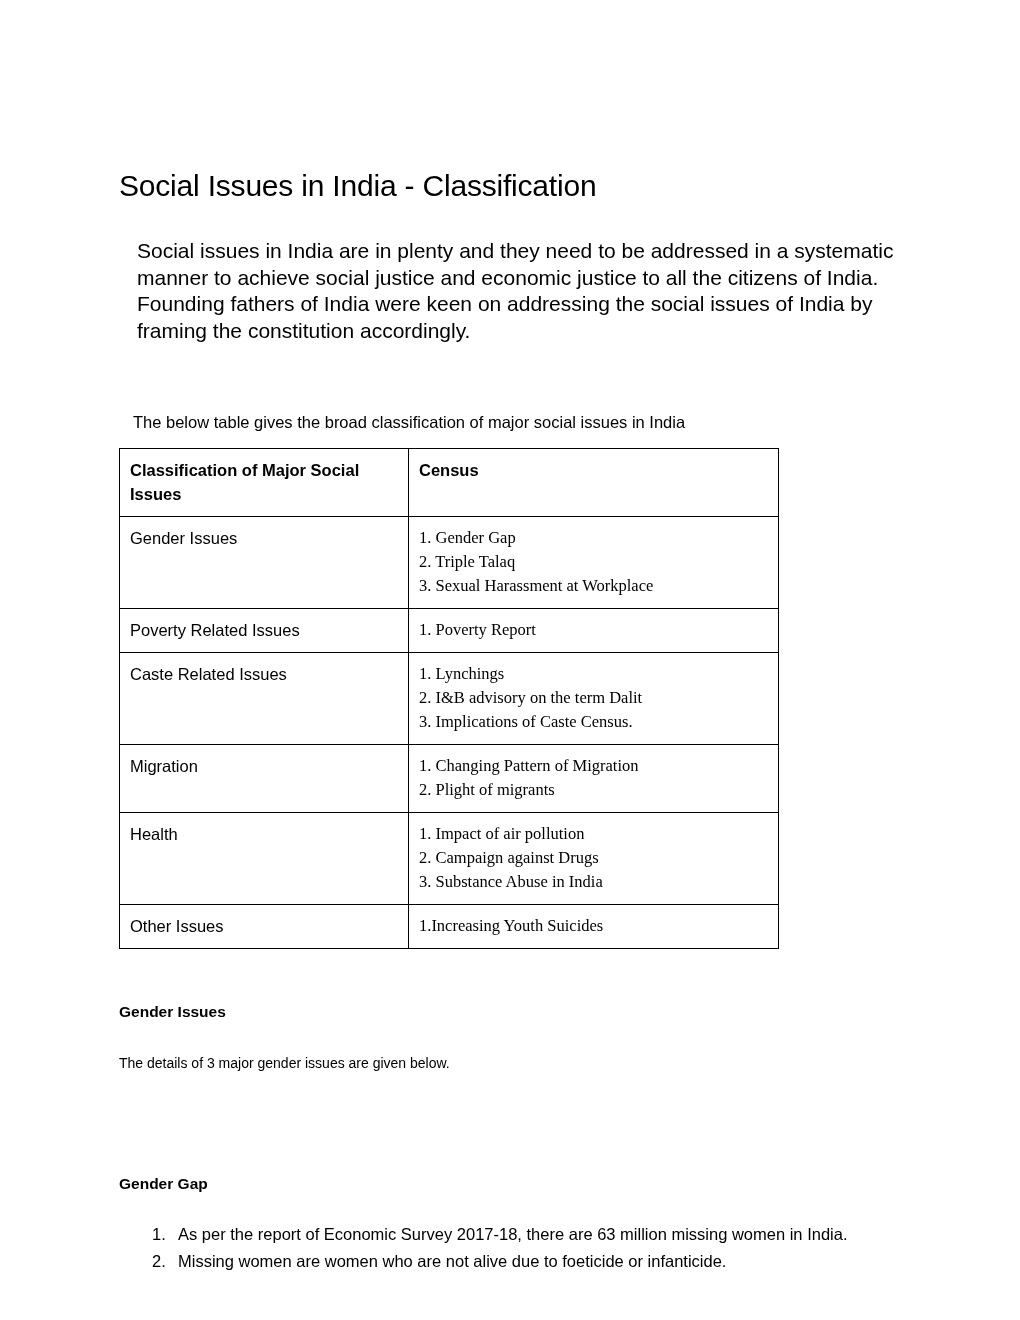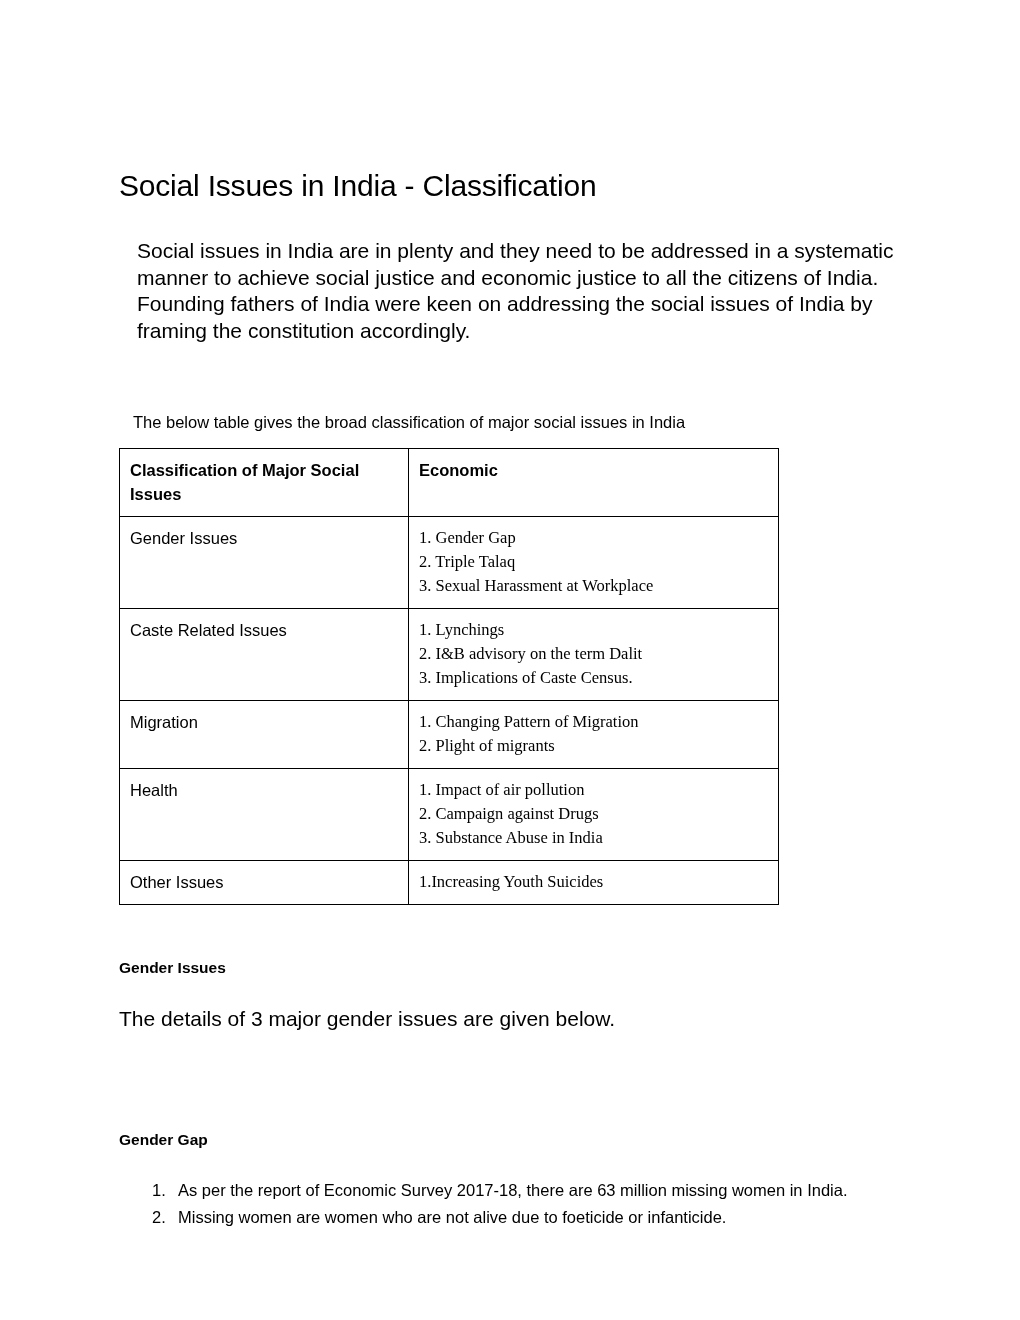--- a/index.html
+++ b/index.html
@@ -96,21 +96,21 @@
   .sub-head {
     font-size: 15.5px;
     font-weight: 700;
     line-height: 22px;
     margin: 0;
   }
   .sub-head.gender-issues { padding-top: 52px; }
   .sub-head.gender-gap { padding-top: 98px; }
 
   .body-note {
-    font-size: 21px;
+    font-size: 14px;
     font-weight: 400;
     line-height: 24px;
     margin: 0;
     padding-top: 28px;
   }
 
   .num-list {
     margin: 0;
     padding: 0;
     list-style: none;
@@ -144,31 +144,39 @@
     <p class="table-lead">The below table gives the broad classification of major social issues in India</p>
 
     <table class="issues-table">
       <colgroup>
         <col class="col-cat">
         <col class="col-det">
       </colgroup>
       <thead>
         <tr>
           <th class="col-cat cell-pad-tall">Classification of Major Social Issues</th>
-          <th class="col-det cell-pad-tall">Economic</th>
+          <th class="col-det cell-pad-tall">Census</th>
         </tr>
       </thead>
       <tbody>
         <tr>
           <td>Gender Issues</td>
           <td>
             <ul class="detail-list">
               <li>1. Gender Gap</li>
               <li>2. Triple Talaq</li>
               <li>3. Sexual Harassment at Workplace</li>
+            </ul>
+          </td>
+        </tr>
+        <tr>
+          <td>Poverty Related Issues</td>
+          <td>
+            <ul class="detail-list">
+              <li>1. Poverty Report</li>
             </ul>
           </td>
         </tr>
         <tr>
           <td>Caste Related Issues</td>
           <td>
             <ul class="detail-list">
               <li>1. Lynchings</li>
               <li>2. I&amp;B advisory on the term Dalit</li>
               <li>3. Implications of Caste Census.</li>

